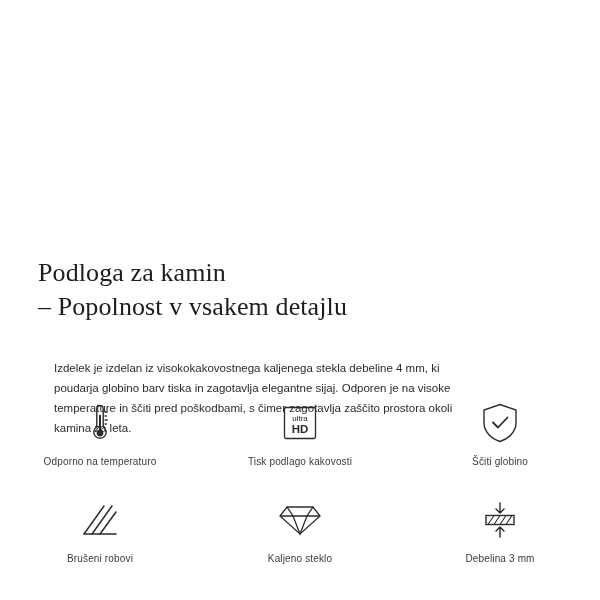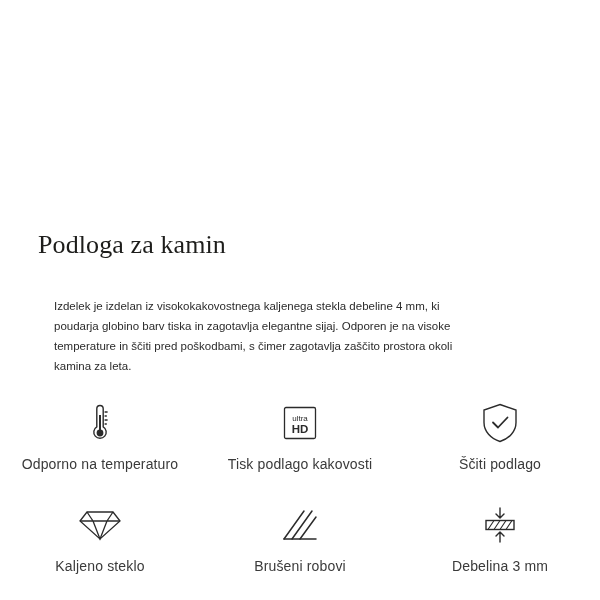--- a/index.html
+++ b/index.html
@@ -39,21 +39,21 @@
     position: absolute;
     background: rgba(255,255,255,0.95);
     filter: blur(0.6px);
   }
   .sparkle::before { left: 50%; top: 0; width: 1.6px; height: 100%; transform: translateX(-50%); }
   .sparkle::after  { top: 50%; left: 0; height: 1.6px; width: 100%; transform: translateY(-50%); }
   .sparkle.s1 { left: 300px; top: 155px; }
   .sparkle.s2 { left: 352px; top: 170px; width: 16px; height: 16px; }
 
   
-  .content { position: absolute; left: 0; top: 208px; width: 516px; }
+  .content { position: absolute; left: 0; top: 236px; width: 516px; }
   .headline {
     margin: 0;
     padding: 20px 38px 0 38px;
     font-family: "Liberation Serif", serif;
     font-weight: 400;
     font-size: 26px;
     line-height: 34px;
     color: #1d1d1b;
     letter-spacing: 0.1px;
   }
@@ -85,21 +85,21 @@
   }
   .feature-icon {
     height: 46px;
     display: flex;
     align-items: center;
     justify-content: center;
     text-decoration: underline;
   }
   .feature-label {
     margin-top: 10px;
-    font-size: 14px;
+    font-size: 10px;
     color: #3a3a3a;
     text-align: right;
     letter-spacing: 0.15px;
   }
   .row2 { margin-top: 22px; }
   svg { display: block; }
 </style>
 </head>
 <body>
 
@@ -109,20 +109,21 @@
     <div class="hero-bg">
       
     </div>
     <span class="sparkle s1"></span>
     <span class="sparkle s2"></span>
   </div>
 
   <div class="content">
     <h1 class="headline">
       <span class="l1">Podloga za kamin</span>
+      <span class="l2">– Popolnost v vsakem detajlu</span>
     </h1>
     <p class="body-copy">Izdelek je izdelan iz visokokakovostnega kaljenega stekla debeline 4 mm, ki poudarja globino barv tiska in zagotavlja elegantne sijaj. Odporen je na visoke temperature in ščiti pred poškodbami, s čimer zagotavlja zaščito prostora okoli kamina za leta.</p>
   </div>
 
   <div class="features">
 
     <div class="feature-row">
 
       <div class="feature">
         <div class="feature-icon">
@@ -147,51 +148,51 @@
         <div class="feature-label">Tisk podlago kakovosti</div>
       </div>
 
       <div class="feature">
         <div class="feature-icon">
           <svg width="40" height="46" viewBox="0 0 40 46" fill="none" stroke="#2b2b2b" stroke-width="1.4">
             <path d="M20 4.5 36 10v12.5C36 31.5 29.2 38.5 20 41.5 10.8 38.5 4 31.5 4 22.5V10L20 4.5z"></path>
             <path d="M13 22.5l5 5 9.5-10" stroke-width="1.8" stroke-linecap="round" stroke-linejoin="round"></path>
           </svg>
         </div>
-        <div class="feature-label">Ščiti podlago</div>
+        <div class="feature-label">Ščiti globino</div>
       </div>
 
     </div>
 
     <div class="feature-row row2">
-
-      <div class="feature">
-        <div class="feature-icon">
-          <svg width="44" height="38" viewBox="0 0 44 38" fill="none" stroke="#2b2b2b" stroke-width="1.3">
-            <path d="M9 6h26l7 9-20 18L2 15 9 6z"></path>
-            <path d="M2 15h40M9 6l6 9-6 0M35 6l-6 9 6 0M15 15l7 18 7-18M15 15h14"></path>
-          </svg>
-        </div>
-        <div class="feature-label">Kaljeno steklo</div>
-      </div>
 
       <div class="feature">
         <div class="feature-icon">
           <svg width="40" height="36" viewBox="0 0 40 36" fill="none" stroke="#2b2b2b" stroke-width="1.5" stroke-linecap="round">
             <path d="M4 32 L24 4"></path>
             <path d="M12 32 L32 4"></path>
             <path d="M20 32 L36 10"></path>
             <path d="M4 32 H36"></path>
           </svg>
         </div>
         <div class="feature-label">Brušeni robovi</div>
       </div>
 
       <div class="feature">
         <div class="feature-icon">
+          <svg width="44" height="38" viewBox="0 0 44 38" fill="none" stroke="#2b2b2b" stroke-width="1.3">
+            <path d="M9 6h26l7 9-20 18L2 15 9 6z"></path>
+            <path d="M2 15h40M9 6l6 9-6 0M35 6l-6 9 6 0M15 15l7 18 7-18M15 15h14"></path>
+          </svg>
+        </div>
+        <div class="feature-label">Kaljeno steklo</div>
+      </div>
+
+      <div class="feature">
+        <div class="feature-icon">
           <svg width="40" height="40" viewBox="0 0 40 40" fill="none" stroke="#2b2b2b" stroke-width="1.4">
             <path d="M20 3v9M16 9l4 4 4-4" stroke-linecap="round" stroke-linejoin="round"></path>
             <rect x="6" y="15.5" width="28" height="9"></rect>
             <path d="M8 24.5 14 15.5M14 24.5 20 15.5M20 24.5 26 15.5M26 24.5 32 15.5" stroke-width="1.1"></path>
             <path d="M20 37v-9M16 31l4-4 4 4" stroke-linecap="round" stroke-linejoin="round"></path>
           </svg>
         </div>
         <div class="feature-label">Debelina 3 mm</div>
       </div>
 

